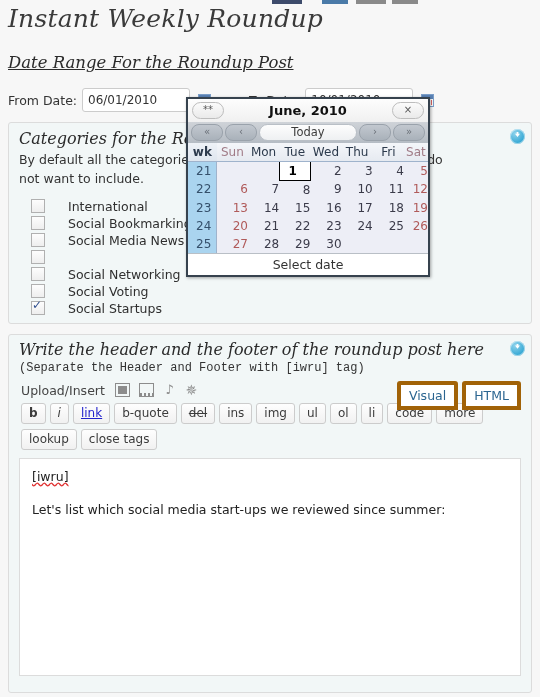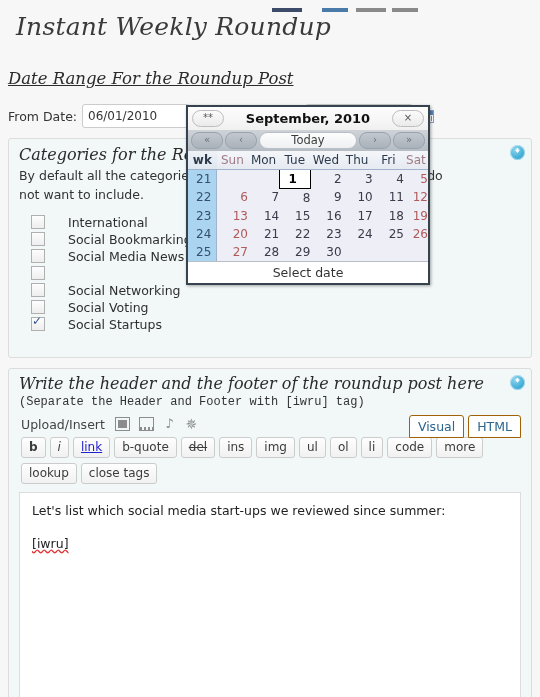--- a/index.html
+++ b/index.html
@@ -14,21 +14,21 @@
   
   .topbar { position:absolute; top:0; left:0; width:540px; height:5px; }
   .topbar i { position:absolute; top:0; height:4px; display:block; }
 
   h1.title {
     font-family: "DejaVu Serif", serif;
     font-style: italic;
     font-weight: normal;
     font-size: 25px;
     color: #3a3a3a;
-    margin: 8px; padding: 4px 0 0 8px;
+    margin: 0; padding: 4px 0 0 8px;
     letter-spacing: .2px;
   }
   h2.subtitle {
     font-family: "DejaVu Serif", serif;
     font-style: italic;
     font-weight: normal;
     font-size: 16.5px;
     color: #2b2b2b;
     margin: 0; padding: 20px 0 0 8px;
     text-decoration: underline;
@@ -97,53 +97,53 @@
     width:15px; height:15px; border-radius:50%;
     background: radial-gradient(circle at 35% 30%, #8fd3ec, #35a8d4 70%, #2b90ba);
     box-shadow: inset 0 0 0 1px #ffffff80;
   }
   .helpicon::after{
     content:""; position:absolute; left:5px; top:3px;
     width:5px; height:5px; background:#fff;
     clip-path: polygon(50% 100%, 0 35%, 32% 35%, 32% 0, 68% 0, 68% 35%, 100% 35%);
   }
 
-  ul.catlist { list-style:none; margin: 10px 0 24px 0; padding: 0 0 0 22px; }
+  ul.catlist { list-style:none; margin: 10px 0 6px 0; padding: 0 0 0 22px; }
   ul.catlist li { display:flex; align-items:center; height:17px; }
   .cb {
     width: 12px; height: 12px; flex: 0 0 12px;
     border: 1px solid #b0b0b0;
     background: linear-gradient(#fdfdfd, #eeeeee);
     position: relative; margin-right: 23px;
   }
   .cb.checked::after {
     content:"✓"; position:absolute; left:0px; top:-4px;
     font-size: 12px; color: #2f4f8f; line-height: 14px;
   }
   .catlabel { font-size: 12.5px; color: #2f2f2f; }
 
   
-  .editor { padding-bottom: 4px; }
+  .editor { padding-bottom: 16px; }
   .editor h3 { padding-top: 5px; }
   .editor .sep { font-size: 12px; color:#333; padding: 0 0 0 10px; margin:0;font-family:Liberation Mono, monospace; }
 
   .mediarow { padding: 8px 0 0 12px; display:flex; align-items:center; }
   .mediarow .mlabel { font-size:12.5px; color:#444; margin-right:10px; }
   .micon { width:13px; height:12px; margin-right:9px; display:inline-block; position:relative; }
   .micon.image { border:1.5px solid #8c8c8c; }
   .micon.image::after { content:""; position:absolute; left:2px; top:2px; right:2px; bottom:2px; background:#8c8c8c; }
   .micon.video { border:1.5px solid #8c8c8c; }
   .micon.video::after { content:""; position:absolute; left:0; right:0; bottom:0; height:3px;
       background: repeating-linear-gradient(to right,#8c8c8c 0 2px, transparent 2px 4px); }
   .micon.audio { color:#8c8c8c; font-size:13px; line-height:12px; text-align:center; }
   .micon.media { color:#8c8c8c; font-size:14px; line-height:12px; text-align:center; }
 
   .vhtabs { position:absolute; right:10px; top:46px; display:flex; gap:4px; }
   .vhtab {
-    border:1px solid #a16207; background:#fff; color:#2b6590;
+    border:4px solid #a16207; background:#fff; color:#2b6590;
     font-size:12.5px; padding:3px 8px; border-radius:3px 3px 0 0;
   }
 
   .qtrow { padding: 5px 0 0 12px; display:flex; flex-wrap:wrap; gap:4px; }
   .qt {
     border:1px solid #ccc; border-radius:3px;
     background: linear-gradient(#fefefe,#f1f1f1);
     font-size:12px; color:#3c3c3c;
     padding: 2px 7px; line-height:15px;
     font-family: "DejaVu Sans", sans-serif;
@@ -323,33 +323,33 @@
         <span class="qt">li</span>
         <span class="qt">code</span>
         <span class="qt">more</span>
       </div>
     <div class="qtrow" id="qtrow2">
         <span class="qt">lookup</span>
         <span class="qt">close tags</span>
       </div>
 
     <div class="textarea">
+      <p><span class="misspell">[iwru]</span></p>
       <p>Let's list which social media start-ups we reviewed since summer:</p>
-      <p><span class="misspell">[iwru]</span></p>
     </div>
   </div>
 
   <div class="submitwrap">
     
   </div>
 
   <div class="cal">
     <div class="cal-title">
       <span class="navbtn">**</span>
-      <span class="mname">September, 2010</span>
+      <span class="mname">June, 2010</span>
       <span class="navbtn">×</span>
     </div>
     <div class="cal-nav">
       <span class="nb">«</span>
       <span class="nb">‹</span>
       <span class="today">Today</span>
       <span class="nb">›</span>
       <span class="nb">»</span>
     </div>
     <table class="cal-grid">

